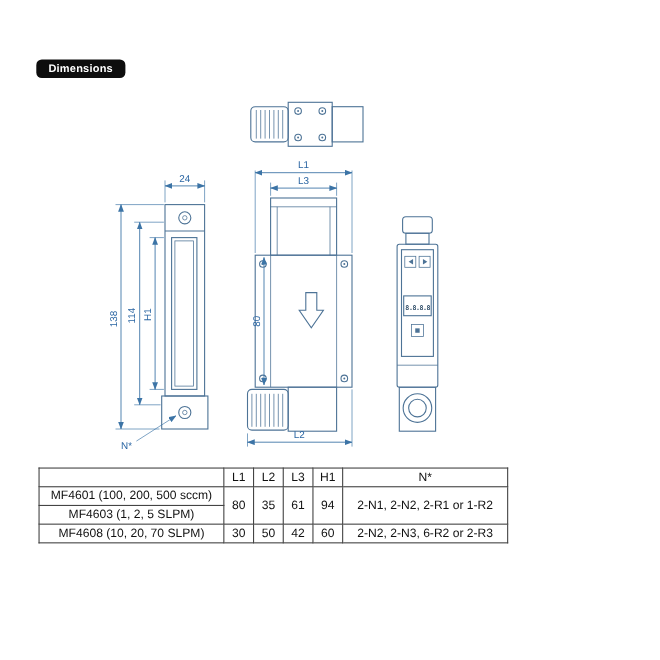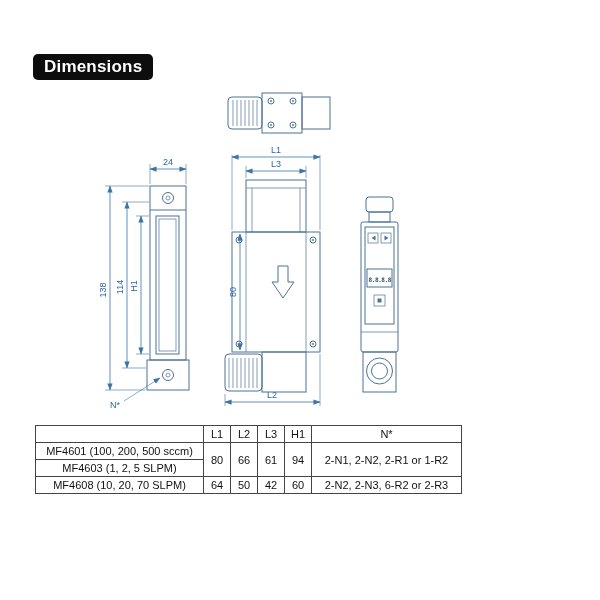--- a/index.html
+++ b/index.html
@@ -1,17 +1,17 @@
 <!DOCTYPE html>
 <html><head>
 <meta charset="utf-8">
 <style>
   html,body{margin:0;padding:0;background:#ffffff;}
   .page{position:relative;width:600px;height:600px;background:#ffffff;font-family:"Liberation Sans",sans-serif;overflow:hidden;}
-  .badge{position:absolute;left:33px;top:54px;background:#0d0d0d;color:#ffffff;font-size:17px;font-weight:bold;padding:3px 11px;border-radius:5px;letter-spacing:.2px;}
+  .badge{position:absolute;left:33px;top:54px;background:#0d0d0d;color:#ffffff;font-size:10px;font-weight:bold;padding:3px 11px;border-radius:5px;letter-spacing:.2px;}
   svg.drawing{position:absolute;left:0;top:0;}
   .ol{stroke:#4d7396;fill:none;stroke-width:1;}
   .olt{stroke:#4d7396;fill:none;stroke-width:.7;}
   .dot{fill:#4d7396;stroke:none;}
   .dim{stroke:#3c74a6;fill:none;stroke-width:.8;}
   .ext{stroke:#3c74a6;fill:none;stroke-width:.6;}
   .dimtext{fill:#2b66a3;font-family:"Liberation Sans",sans-serif;font-size:9px;}
   .lcdtext{fill:#2c4a66;font-family:"DejaVu Sans Mono",monospace;font-size:6px;letter-spacing:-.4px;font-weight:bold;}
   table.dims{position:absolute;left:35px;top:425px;border-collapse:collapse;color:#111;font-size:11px;table-layout:fixed;}
   table.dims th,table.dims td{border:1px solid #444;text-align:center;padding:1px 3px;height:14px;font-weight:normal;overflow:hidden;white-space:nowrap;}
@@ -201,31 +201,31 @@
         <th>L2</th>
         <th>L3</th>
         <th>H1</th>
         <th>N*</th>
       </tr>
     </thead>
     <tbody>
       <tr>
         <td>MF4601 (100, 200, 500 sccm)</td>
         <td rowspan="2">80</td>
-        <td rowspan="2">66</td>
+        <td rowspan="2">35</td>
         <td rowspan="2">61</td>
         <td rowspan="2">94</td>
         <td rowspan="2">2-N1, 2-N2, 2-R1 or 1-R2</td>
       </tr>
       <tr>
         <td>MF4603 (1, 2, 5 SLPM)</td>
       </tr>
       <tr>
         <td>MF4608 (10, 20, 70 SLPM)</td>
-        <td>64</td>
+        <td>30</td>
         <td>50</td>
         <td>42</td>
         <td>60</td>
         <td>2-N2, 2-N3, 6-R2 or 2-R3</td>
       </tr>
     </tbody>
   </table>
 
 </div>
 

